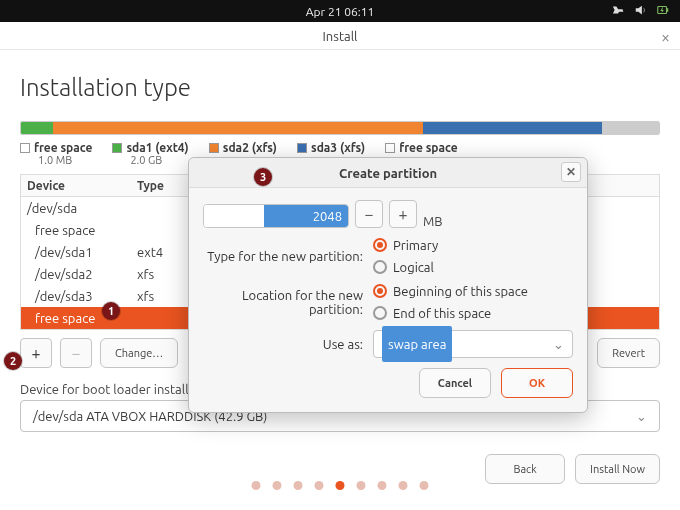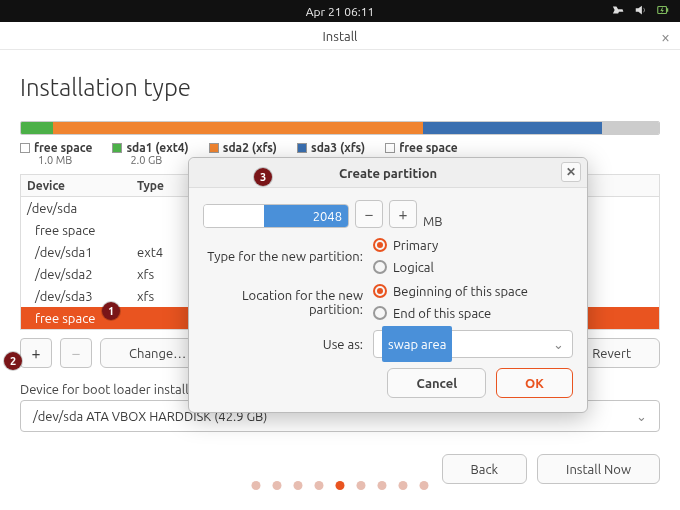--- a/index.html
+++ b/index.html
@@ -46,21 +46,21 @@
   .row { display:flex; font-size:13px; padding:4px 6px; }
   .row .c1 { width:110px; }
   .row .c2 { width:55px; }
   .row .c3 { flex:1; }
   .row.indent .c1 { padding-left:8px; }
   .row.selected { background:var(--orange); color:#fff; }
 
   .row-under-table { display:flex; gap:8px; margin-top:8px; position:relative; align-items:center;}
   .sqbtn { width:32px; height:30px; border:1px solid var(--border); background:#fafafa; border-radius:4px; display:flex; align-items:center; justify-content:center; font-size:16px; cursor:pointer; }
   .sqbtn.disabled { color:#bbb; }
-  .btn { height:30px; border:1px solid var(--border); background:#fafafa; border-radius:6px; padding:0 28px; font-size:13px; display:flex; align-items:center; cursor:pointer; color:#444; }
+  .btn { height:30px; border:1px solid var(--border); background:#fafafa; border-radius:6px; padding:0 14px; font-size:11px; display:flex; align-items:center; cursor:pointer; color:#444; }
   .btn-orange { border-color:var(--orange); color:var(--orange); }
   .row-under-table .right { margin-left:auto; display:flex; gap:8px; }
 
   .bootloader-label { margin-top:14px; font-size:13px; color:#444; }
   .bootloader-select { margin-top:4px; border:1px solid var(--border); border-radius:4px; height:32px; display:flex; align-items:center; justify-content:space-between; padding:0 12px; background:#fff; cursor:pointer; }
   .chev { color:#888; }
 
   .bottom-buttons { display:flex; gap:10px; justify-content:flex-end; margin-top:22px; }
   .bottom-buttons .btn { min-width:80px; justify-content:center; }
 

